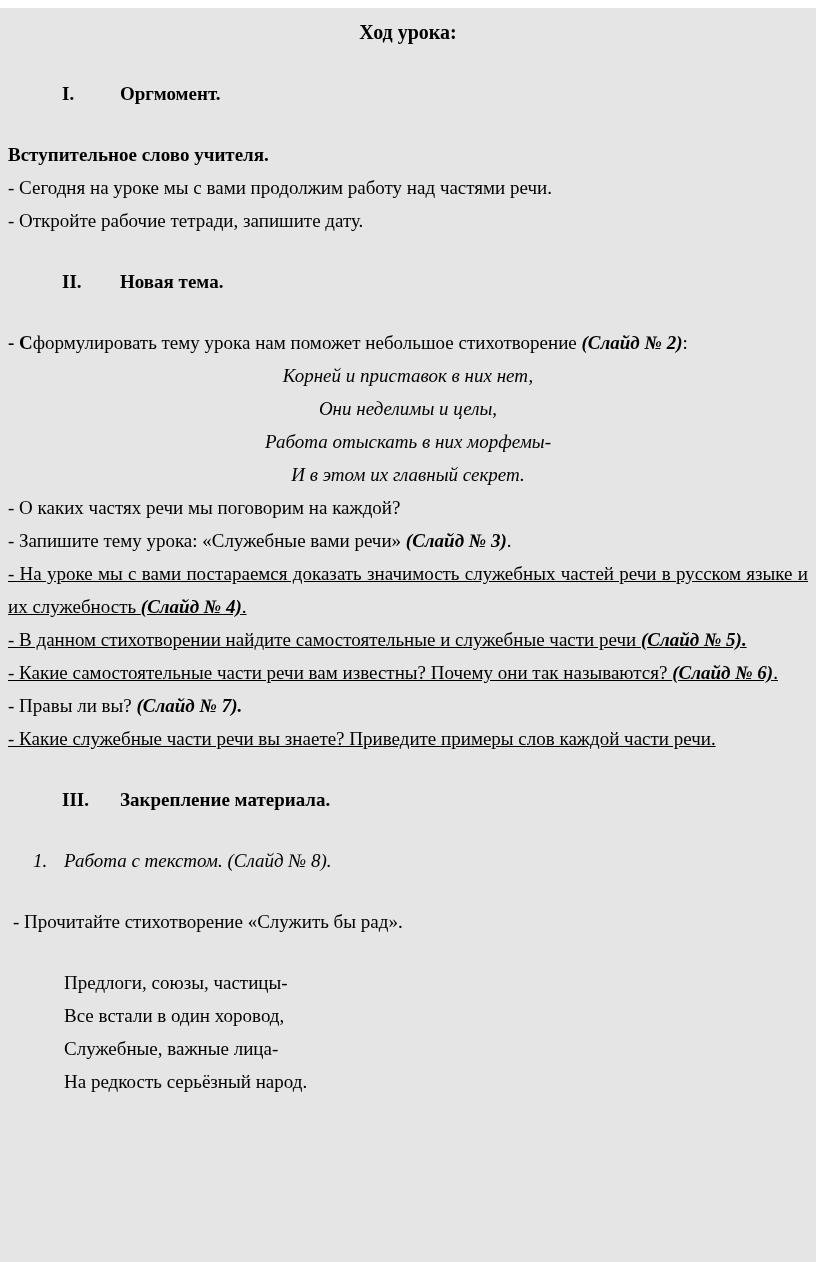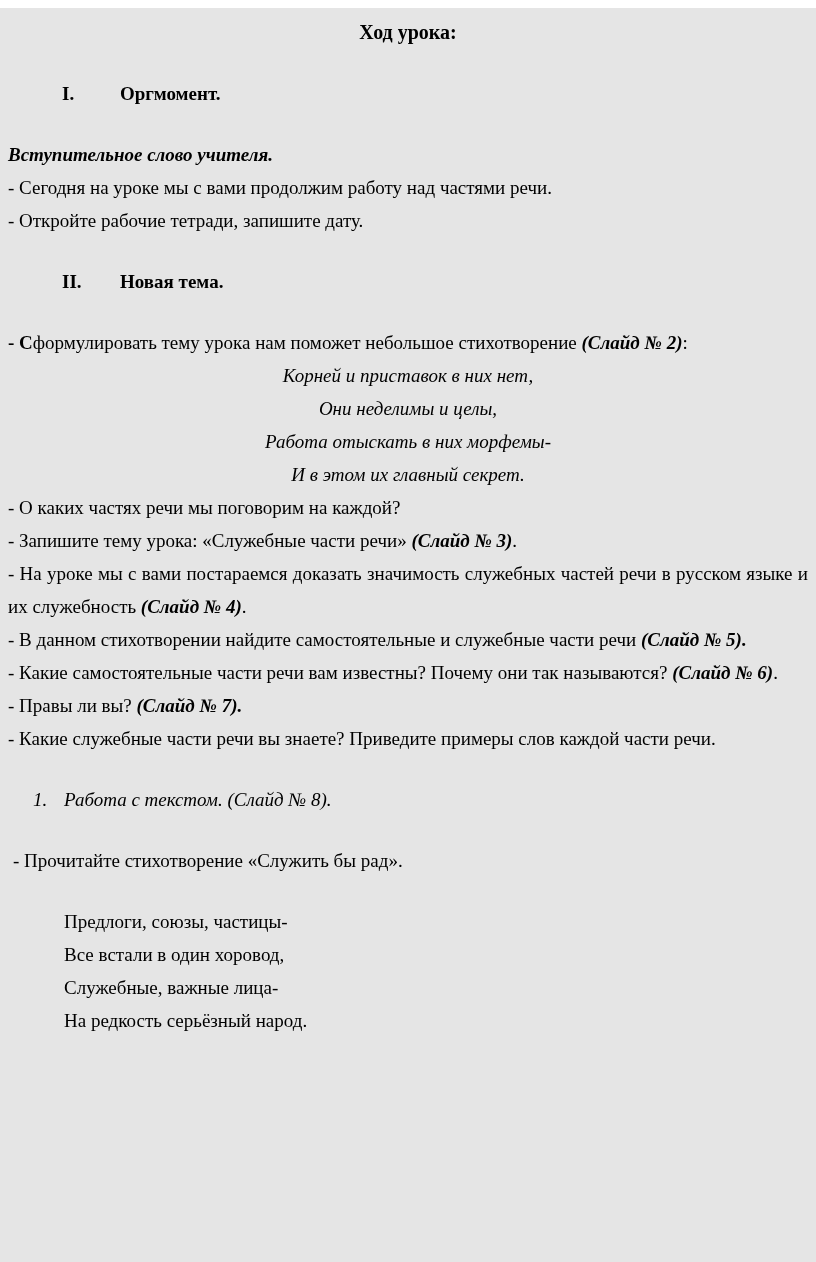--- a/index.html
+++ b/index.html
@@ -23,25 +23,25 @@
   }
   .gap { margin-top: 28px; }
   .roman-heading {
     font-weight: bold;
     padding-left: 54px;
   }
   .roman-heading .num {
     display: inline-block;
     width: 58px;
   }
-  .bold { font-weight: bold; font-style: italic; }
+  .bold { font-weight: bold; }
   .lead { font-weight: bold; }
   .slide { font-weight: bold; font-style: italic; }
   .center-poem { text-align: center; font-style: italic; }
-  .just { text-align: justify; }
+  .just { text-align: justify; text-decoration: underline; }
   .numbered-item {
     font-weight: normal;
     font-style: italic;
     padding-left: 25px;
   }
   .numbered-item .inum {
     display: inline-block;
     width: 31px;
   }
   .read-line { padding-left: 5px; }
@@ -73,41 +73,44 @@
   <div class="center-poem">
     <div>Корней и приставок в них нет,</div>
     <div>Они неделимы и целы,</div>
     <div>Работа отыскать в них морфемы-</div>
     <div>И в этом их главный секрет.</div>
   </div>
 
   <div>- О каких частях речи мы поговорим на каждой?</div>
 
   <div>
-    <span>- Запишите тему урока: «Служебные части речи» </span><span class="slide">(Слайд № 3)</span><span>.</span>
+    <span>- Запишите тему урока: «Служебные вами речи» </span><span class="slide">(Слайд № 3)</span><span>.</span>
   </div>
 
   <div class="just">
     <span>- На уроке мы с вами постараемся доказать значимость служебных частей речи в русском языке и их служебность </span><span class="slide">(Слайд № 4)</span><span>.</span>
   </div>
 
   <div class="just">
     <span>- В данном стихотворении найдите самостоятельные и служебные части речи </span><span class="slide">(Слайд № 5).</span>
   </div>
 
   <div class="just">
     <span>- Какие самостоятельные части речи вам известны? Почему они так называются? </span><span class="slide">(Слайд № 6)</span><span>.</span>
   </div>
 
   <div>
     <span>- Правы ли вы? </span><span class="slide">(Слайд № 7).</span>
   </div>
 
   <div class="just">- Какие служебные части речи вы знаете? Приведите примеры слов каждой части речи.</div>
 
+  <div class="roman-heading gap">
+    <span class="num">III.</span><span>Закрепление материала.</span>
+  </div>
 
   <div class="numbered-item gap">
     <span class="inum">1.</span><span>Работа с текстом. (Слайд № 8).</span>
   </div>
 
   <div class="read-line gap">- Прочитайте стихотворение «Служить бы рад».</div>
 
   <div class="poem2 gap">
     <div>Предлоги, союзы, частицы-</div>
     <div>Все встали в один хоровод,</div>

